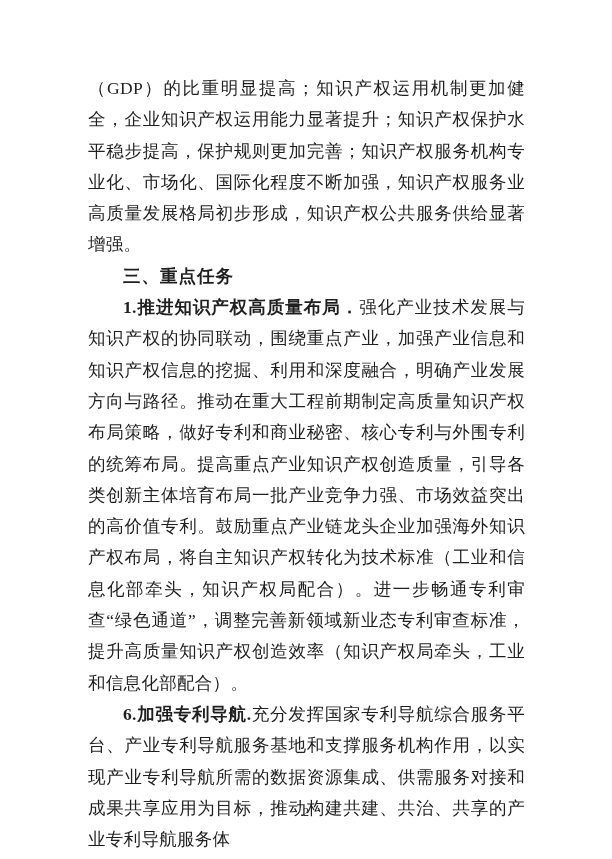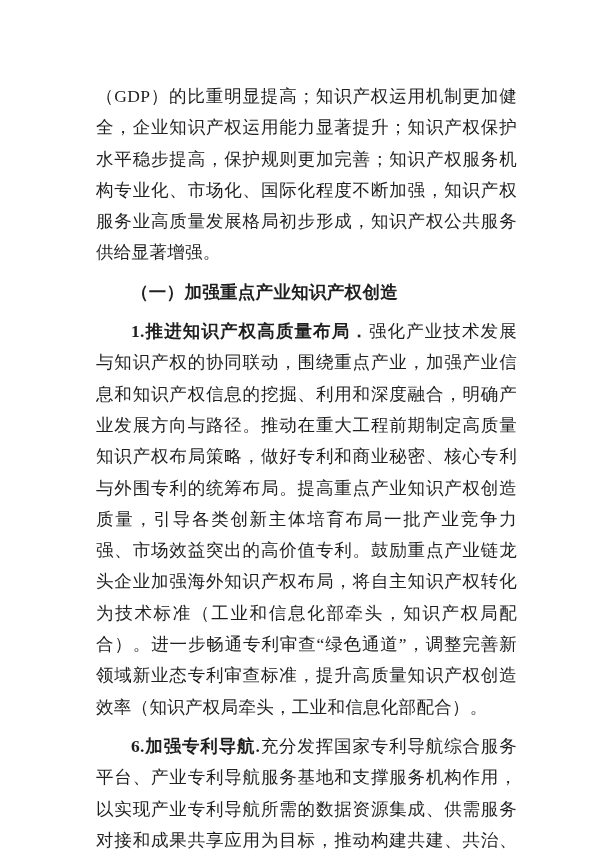--- a/index.html
+++ b/index.html
@@ -16,21 +16,21 @@
     font-family: "Liberation Serif", "DejaVu Serif", serif;
     color: #1f1f1f;
   }
   .text-block {
     position: absolute;
     left: 88px;
     top: 73px;
     width: 437px;
   }
   p.para {
-    margin: 8px;
+    margin: 0;
     padding: 0;
     font-size: 17.5px;
     line-height: 31.3px;
     text-align: justify;
     text-justify: inter-ideograph;
     letter-spacing: 0.3px;
     word-break: break-all;
   }
   p.para.indent { text-indent: 2em; }
   p.para.no-indent { text-indent: 0; }
@@ -57,18 +57,18 @@
     color: #333333;
     font-family: "Liberation Serif", "DejaVu Serif", serif;
   }
 </style>
 </head>
 <body>
 
 <div class="page">
   <div class="text-block" id="doc-body">
       <p class="para kind-paragraph no-indent"><span class="run-body">（GDP）的比重明显提高；知识产权运用机制更加健全，企业知识产权运用能力显著提升；知识产权保护水平稳步提高，保护规则更加完善；知识产权服务机构专业化、市场化、国际化程度不断加强，知识产权服务业高质量发展格局初步形成，知识产权公共服务供给显著增强。</span></p>
-      <p class="para kind-heading-sub indent"><span class="run-kai-bold">（一）加强重点产业知识产权创造</span></p>
+      <p class="para kind-heading-section indent"><span class="run-hei-bold">三、重点任务</span></p>
       <p class="para kind-paragraph indent"><span class="run-kai-bold">1.推进知识产权高质量布局．</span><span class="run-body">强化产业技术发展与知识产权的协同联动，围绕重点产业，加强产业信息和知识产权信息的挖掘、利用和深度融合，明确产业发展方向与路径。推动在重大工程前期制定高质量知识产权布局策略，做好专利和商业秘密、核心专利与外围专利的统筹布局。提高重点产业知识产权创造质量，引导各类创新主体培育布局一批产业竞争力强、市场效益突出的高价值专利。鼓励重点产业链龙头企业加强海外知识产权布局，将自主知识产权转化为技术标准</span><span class="run-kai">（工业和信息化部牵头，知识产权局配合）</span><span class="run-body">。进一步畅通专利审查“绿色通道”，调整完善新领域新业态专利审查标准，提升高质量知识产权创造效率</span><span class="run-kai">（知识产权局牵头，工业和信息化部配合）</span><span class="run-body">。</span></p>
       <p class="para kind-paragraph indent"><span class="run-kai-bold">6.加强专利导航.</span><span class="run-body">充分发挥国家专利导航综合服务平台、产业专利导航服务基地和支撑服务机构作用，以实现产业专利导航所需的数据资源集成、供需服务对接和成果共享应用为目标，推动构建共建、共治、共享的产业专利导航服务体</span></p>
     </div>
   <div class="page-number">2</div>
 </div>
 
 </body></html>

